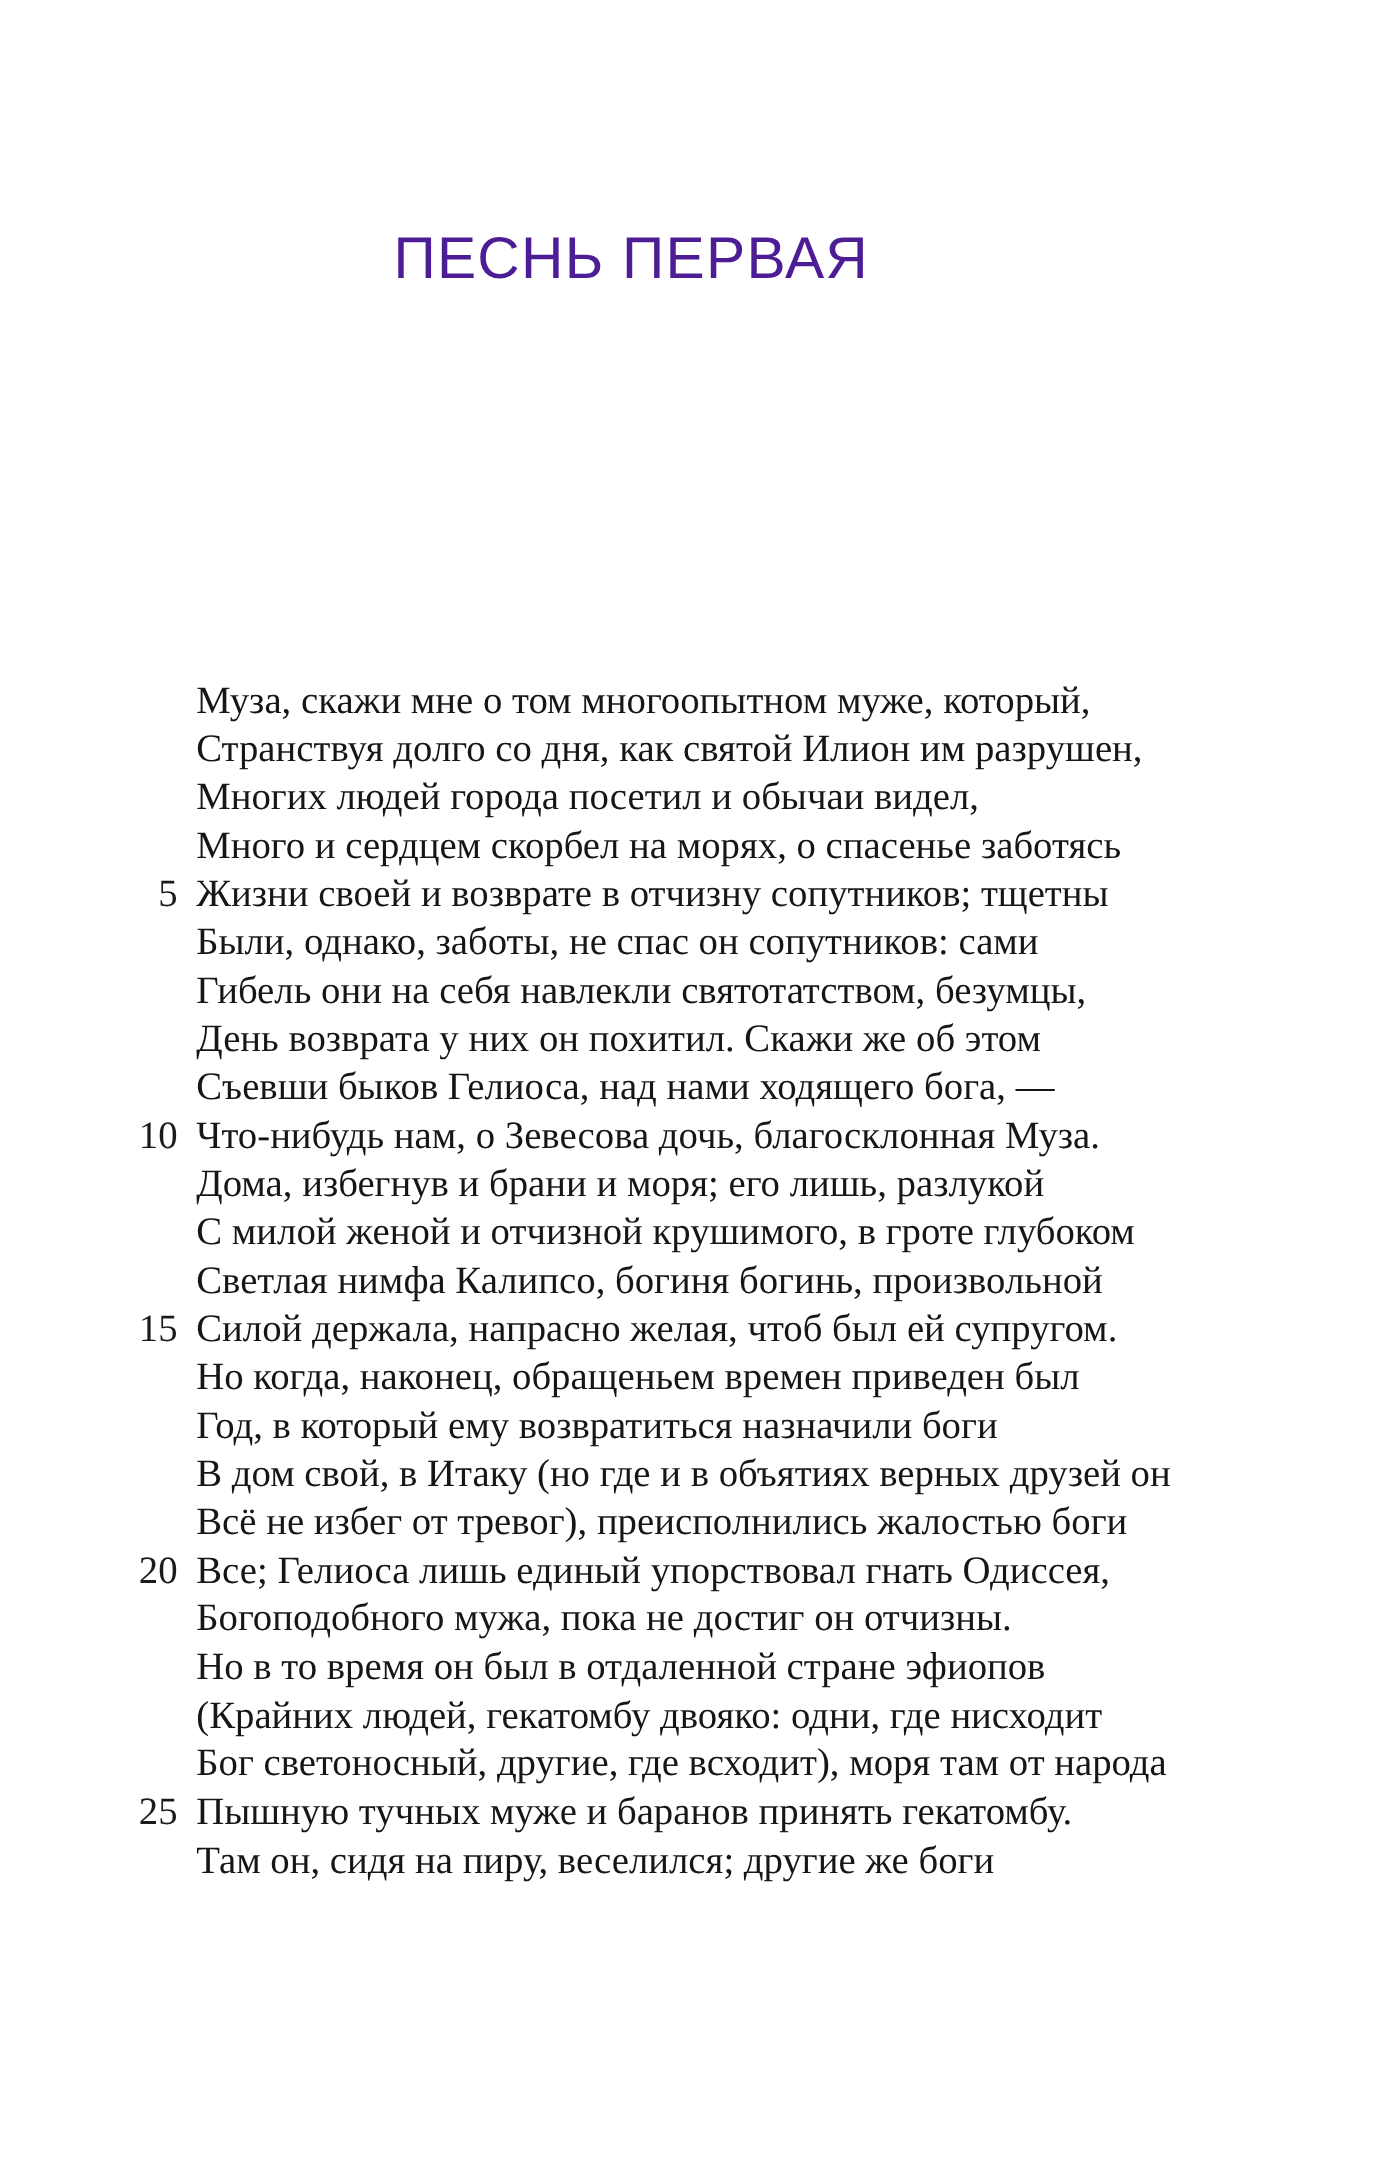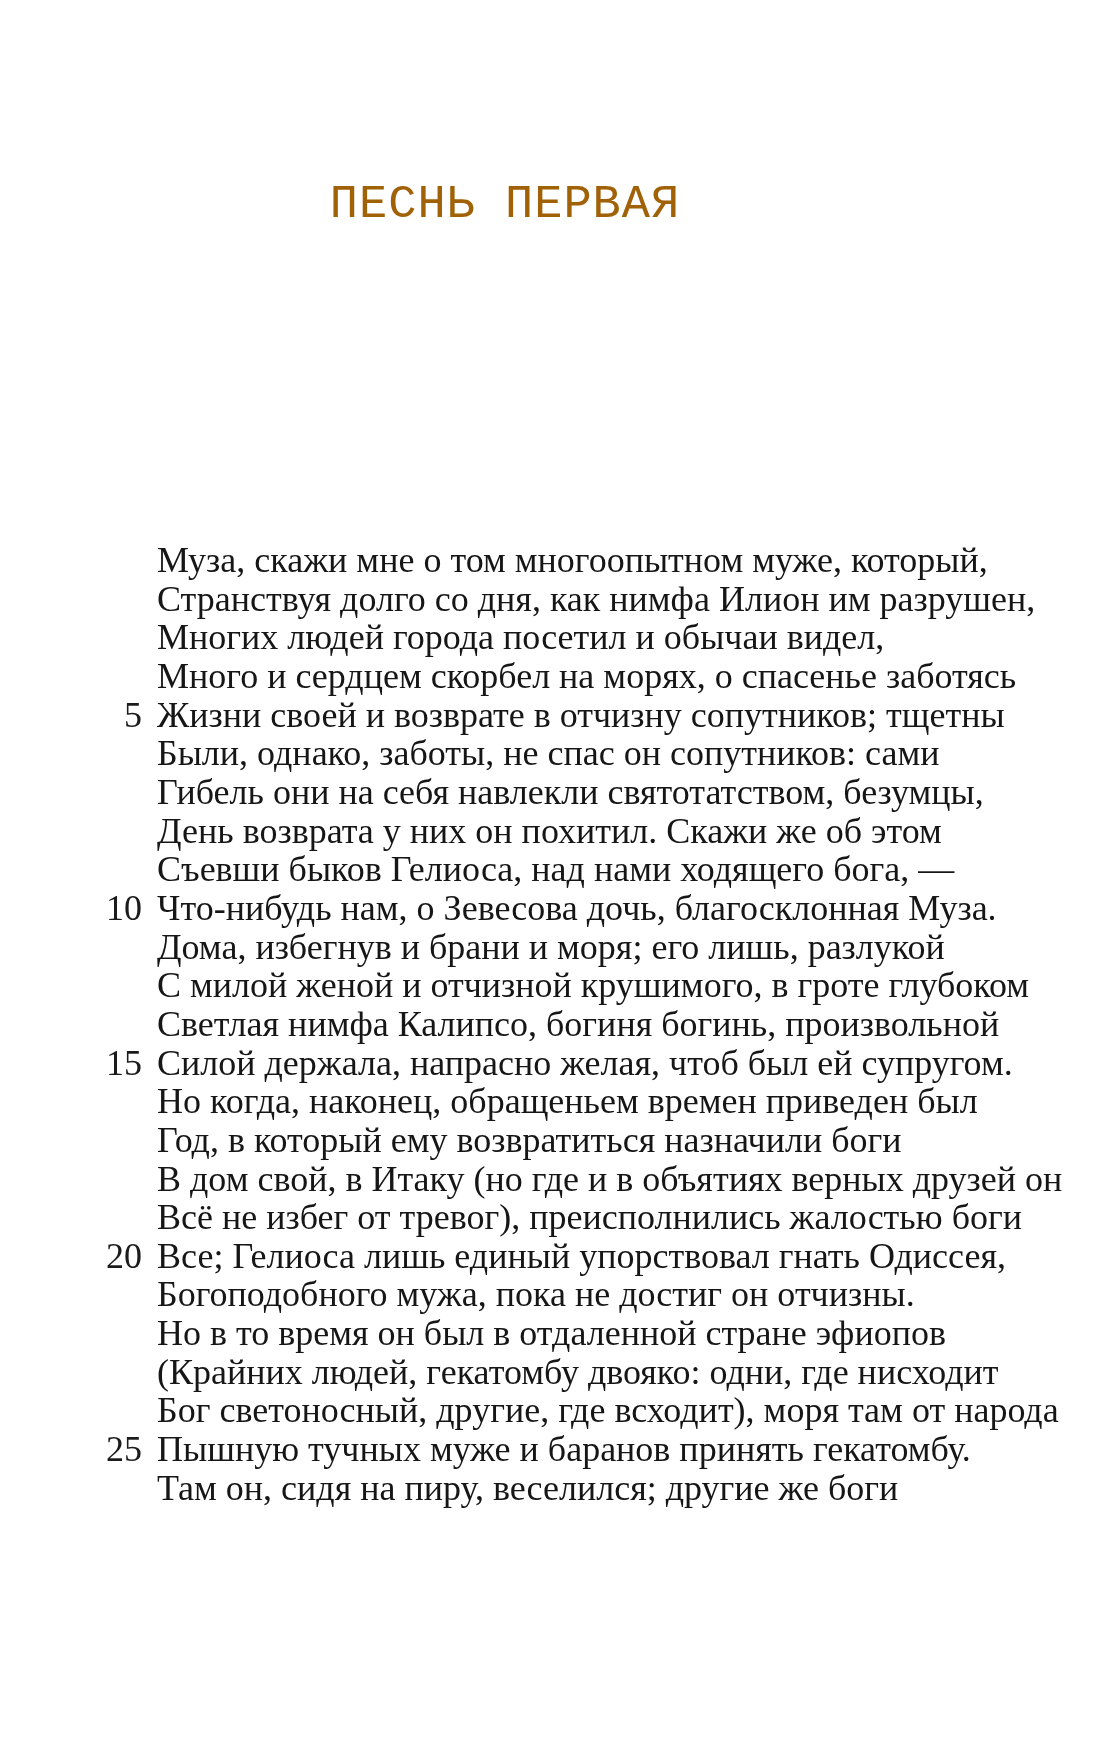--- a/index.html
+++ b/index.html
@@ -22,28 +22,28 @@
   .page-title {
     position: absolute;
     top: 178px;
     left: 0;
     width: 1010px;           
     margin: 0;
     text-align: center;
     font-size: 47px;
     font-weight: 400;
     letter-spacing: 1px;
-    color: #a16207;
-    font-family: Liberation Mono, monospace;
+    color: #4c1d95;
+    font-family: Liberation Sans, sans-serif;
   }
   .verse-block {
     position: absolute;
     top: 541px;
     left: 60px;
-    font-size: 36px;
+    font-size: 31px;
     line-height: 38.65px;
   }
   .verse-line {
     display: flex;
     white-space: pre;
   }
   .line-number {
     display: inline-block;
     width: 82px;
     flex: 0 0 82px;
@@ -63,21 +63,21 @@
   <h1 class="page-title">ПЕСНЬ ПЕРВАЯ</h1>
 
   <section class="verse-block" id="verse-block">
   <div class="verse-line">
     <span class="line-number"></span>
     <span class="line-text">Муза, скажи мне о том многоопытном муже, который,</span>
   </div>
 
   <div class="verse-line">
     <span class="line-number"></span>
-    <span class="line-text">Странствуя долго со дня, как нимфа Илион им разрушен,</span>
+    <span class="line-text">Странствуя долго со дня, как святой Илион им разрушен,</span>
   </div>
 
   <div class="verse-line">
     <span class="line-number"></span>
     <span class="line-text">Многих людей города посетил и обычаи видел,</span>
   </div>
 
   <div class="verse-line">
     <span class="line-number"></span>
     <span class="line-text">Много и сердцем скорбел на морях, о спасенье заботясь</span>

